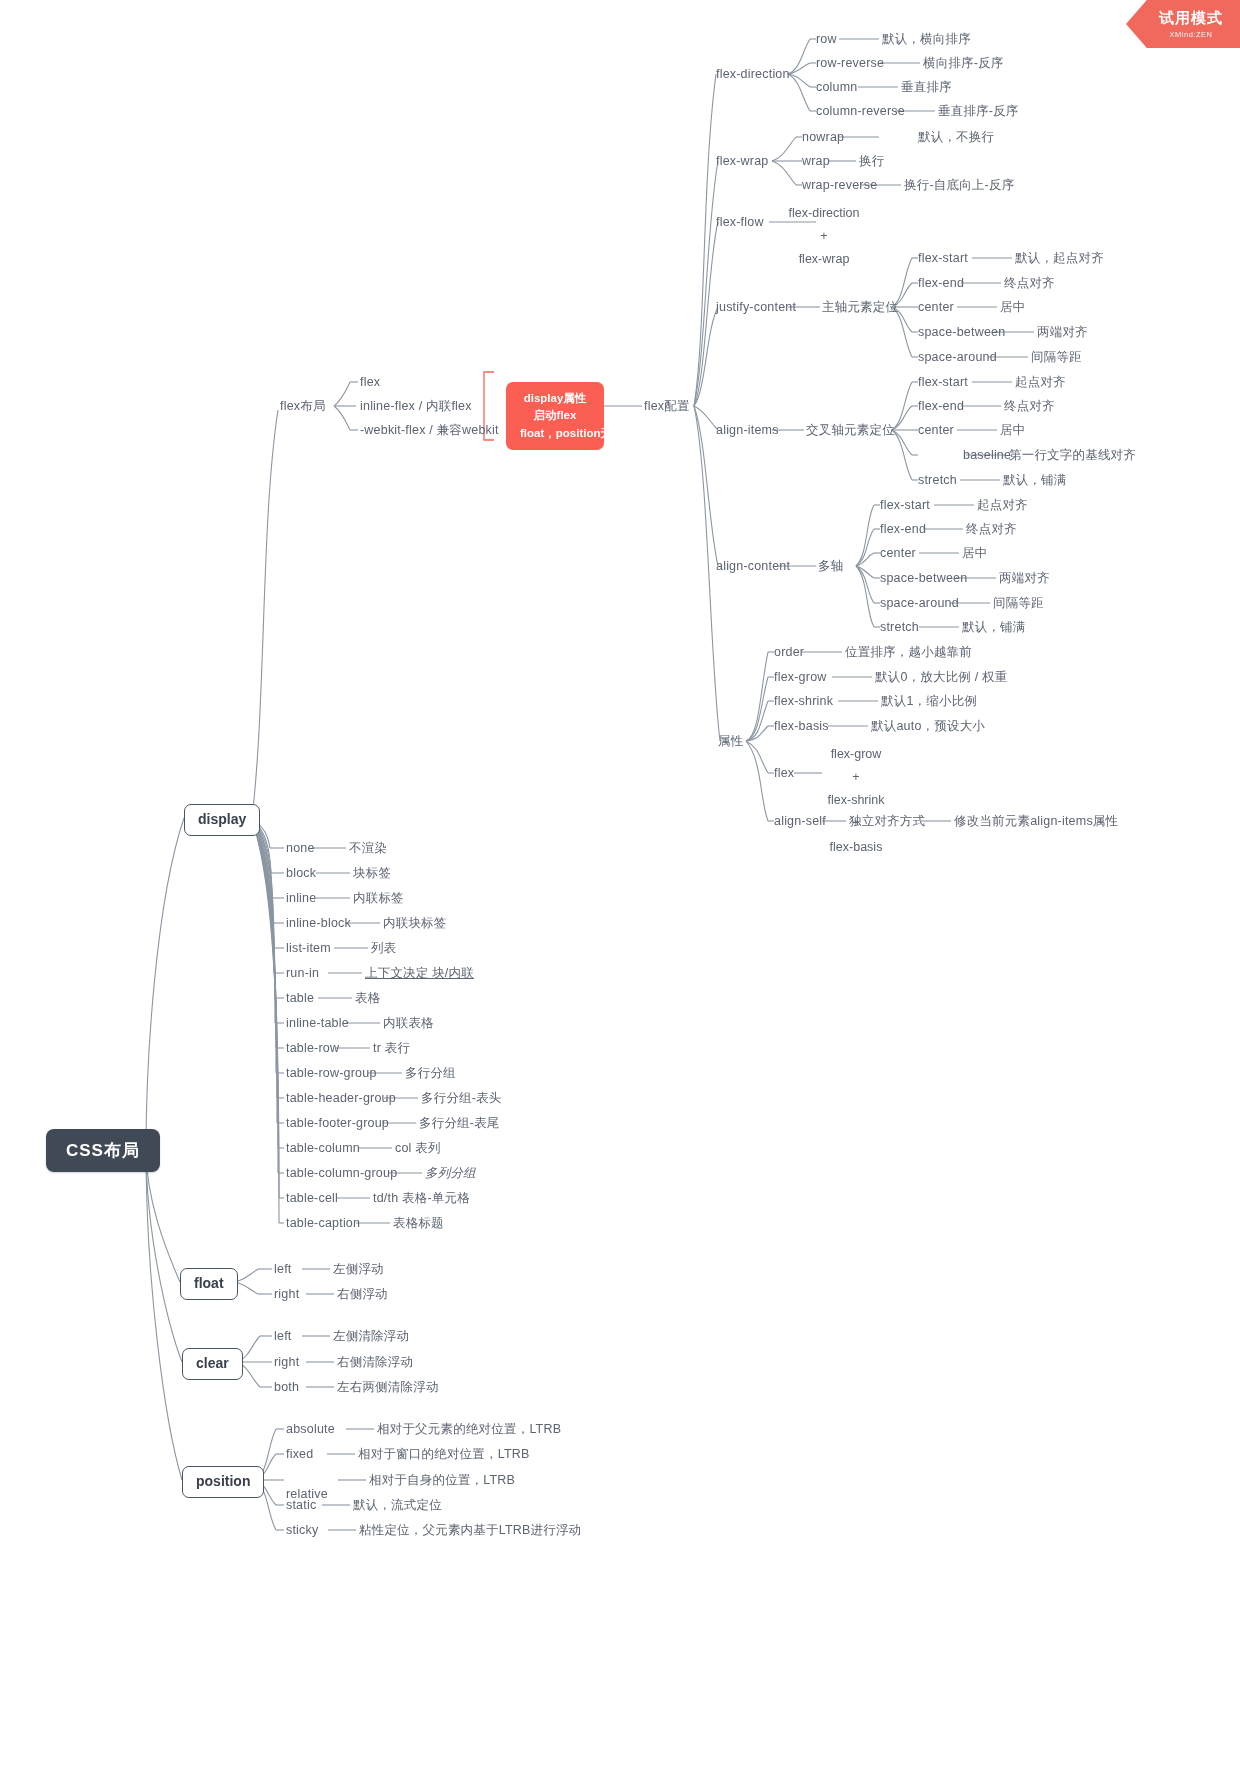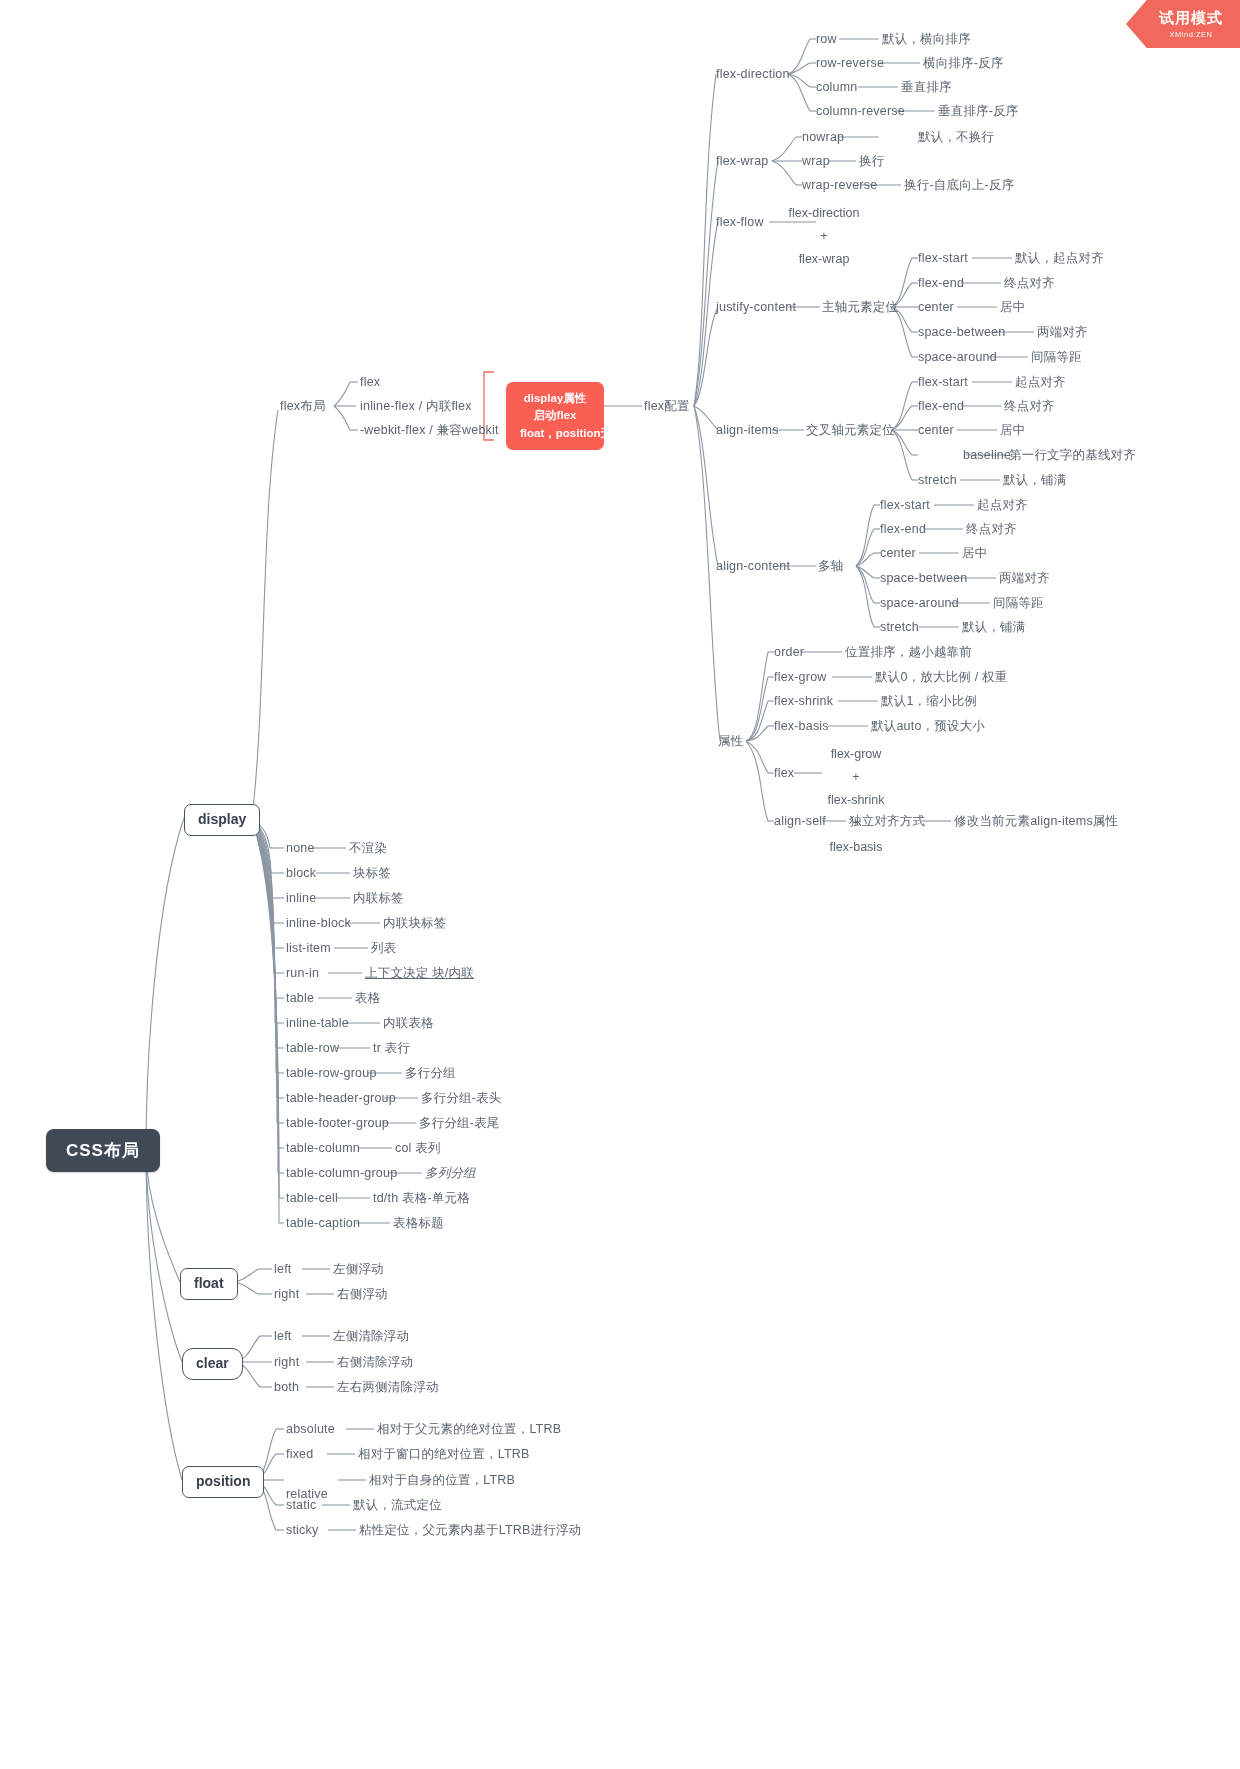--- a/index.html
+++ b/index.html
@@ -263,21 +263,21 @@
   <div class="node root" style="left:30px;top:1129px;">CSS布局</div>
 
   <div class="node callout" style="left:490px;top:382px;width:70px;">
     <div>display属性</div>
     <div>启动flex</div>
     <div>float，position无效</div>
   </div>
 
   <div class="node pill" style="left:168px;top:804px;">display</div>
   <div class="node pill" style="left:164px;top:1268px;">float</div>
-  <div class="node pill" style="left:166px;top:1348px;border-radius:11px;">clear</div>
+  <div class="node pill" style="left:166px;top:1348px;">clear</div>
   <div class="node pill" style="left:166px;top:1466px;">position</div>
 
   <div class="node t" style="left:264px;top:399px;">flex布局</div>
   <div class="node t" style="left:344px;top:375px;">flex</div>
   <div class="node t" style="left:344px;top:399px;">inline-flex / 内联flex</div>
   <div class="node t" style="left:344px;top:423px;">-webkit-flex / 兼容webkit</div>
 
   <div class="node t" style="left:628px;top:399px;">flex配置</div>
 
   <div class="node t" style="left:700px;top:67px;">flex-direction</div>

